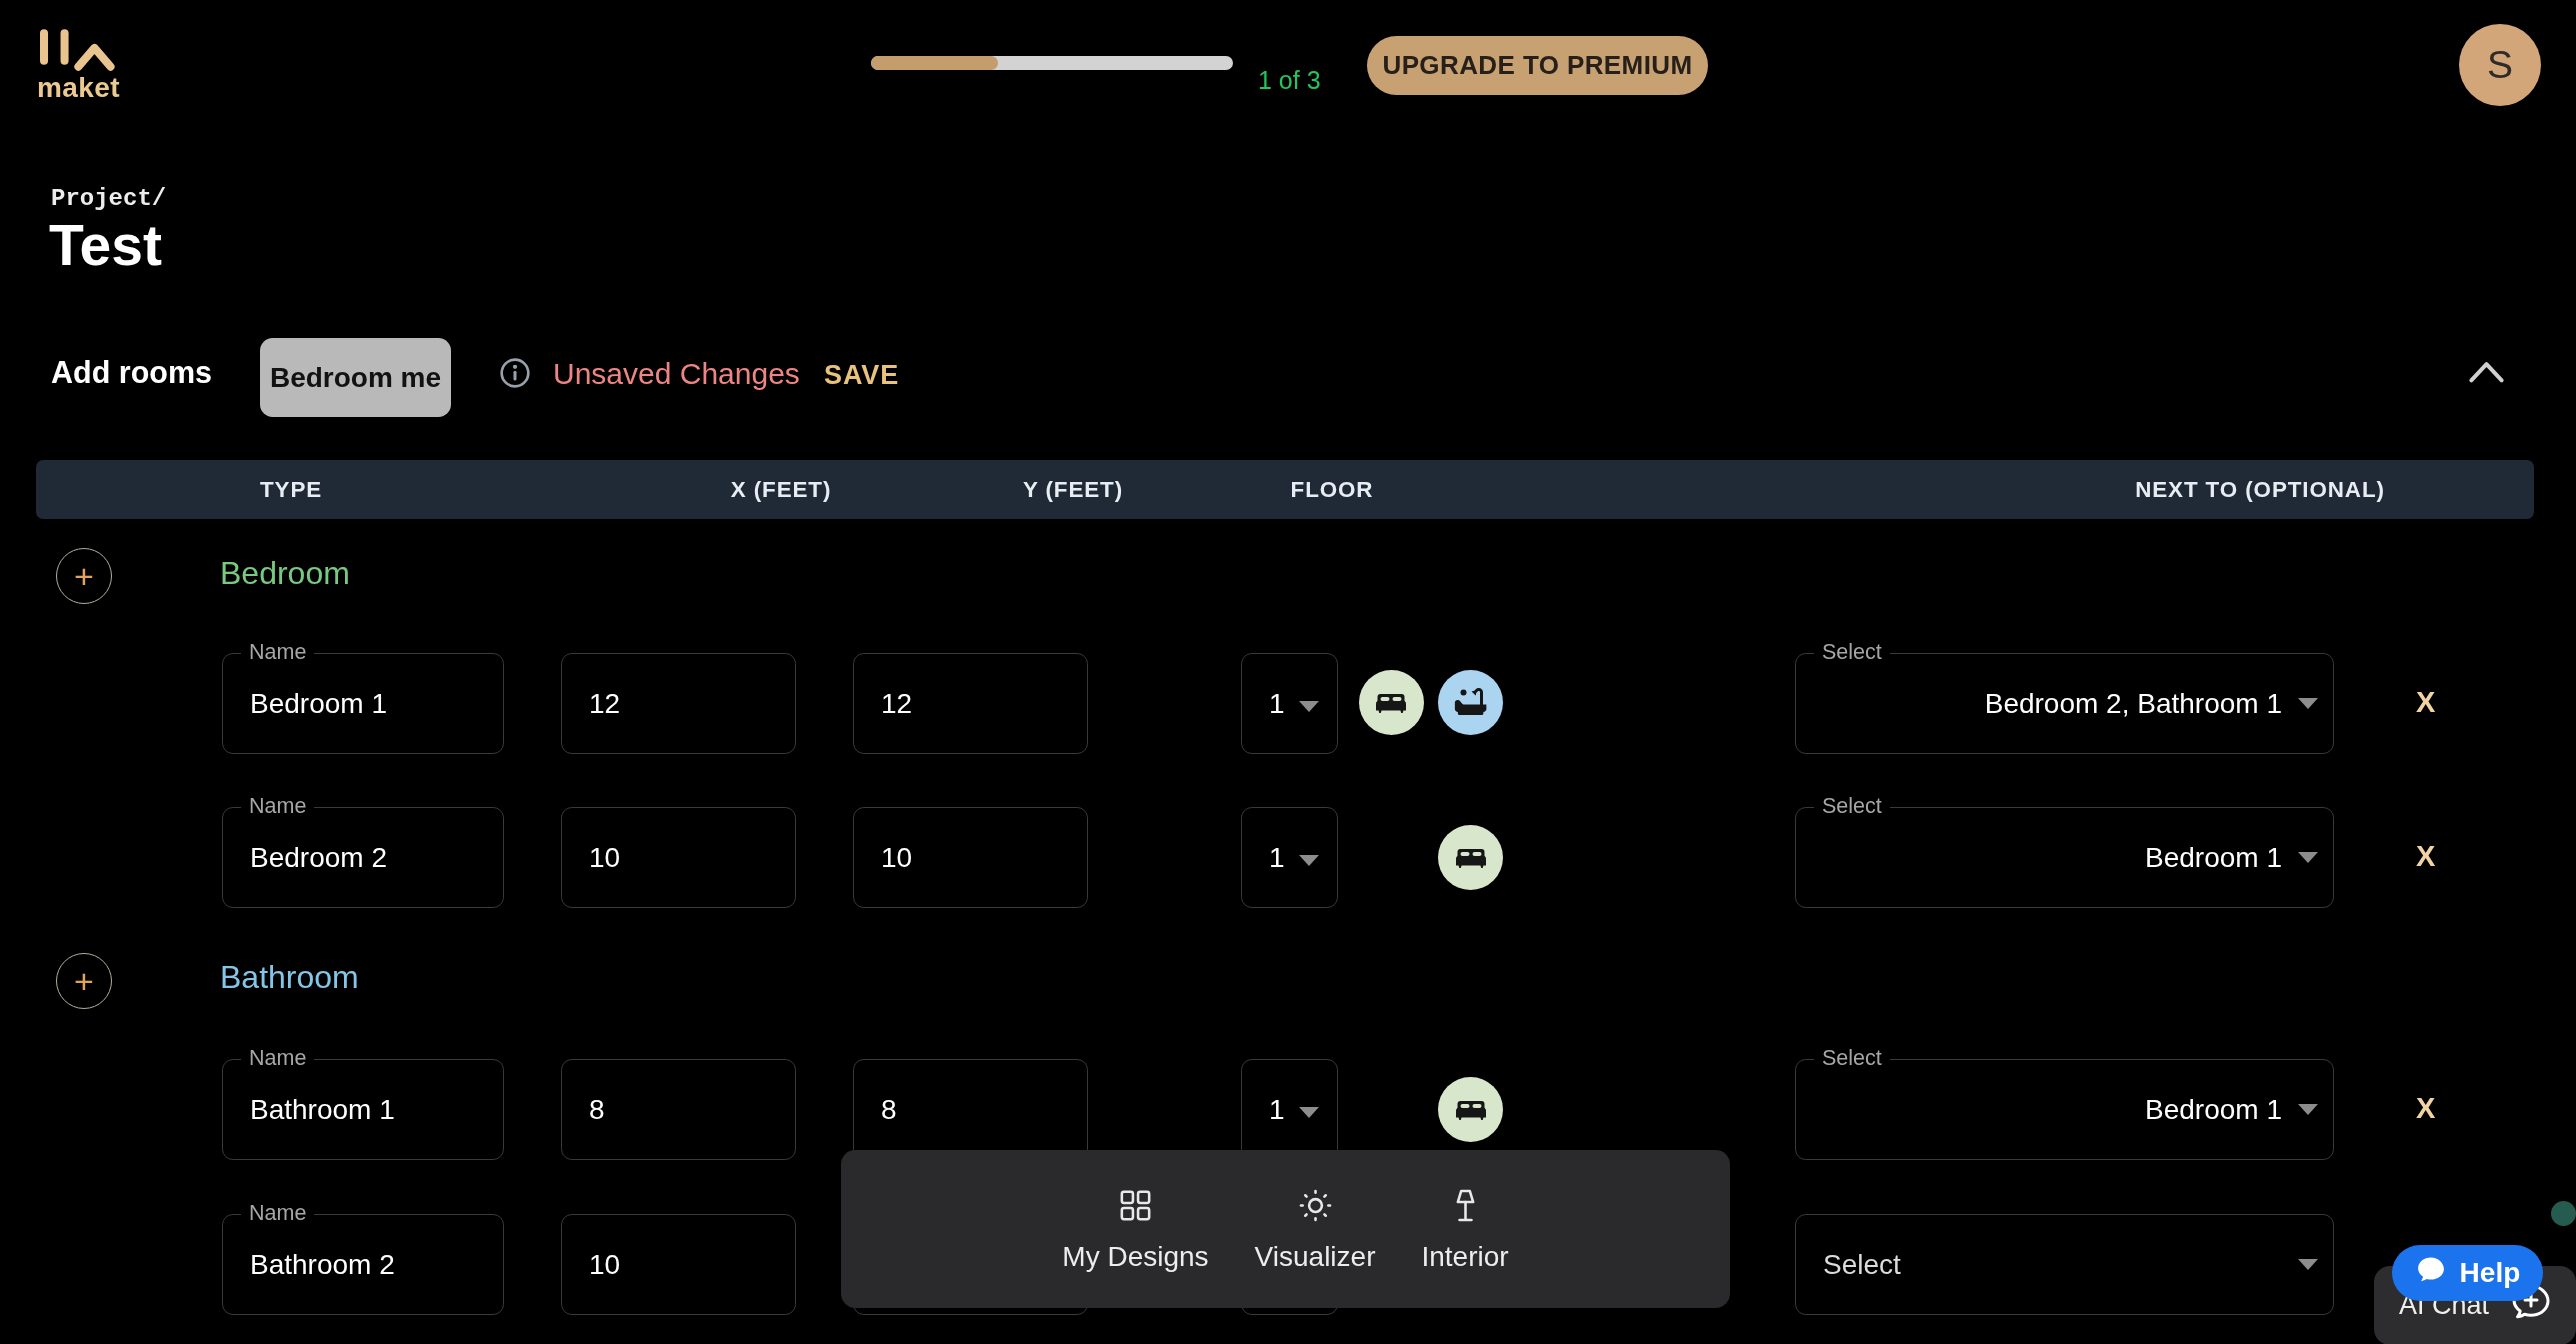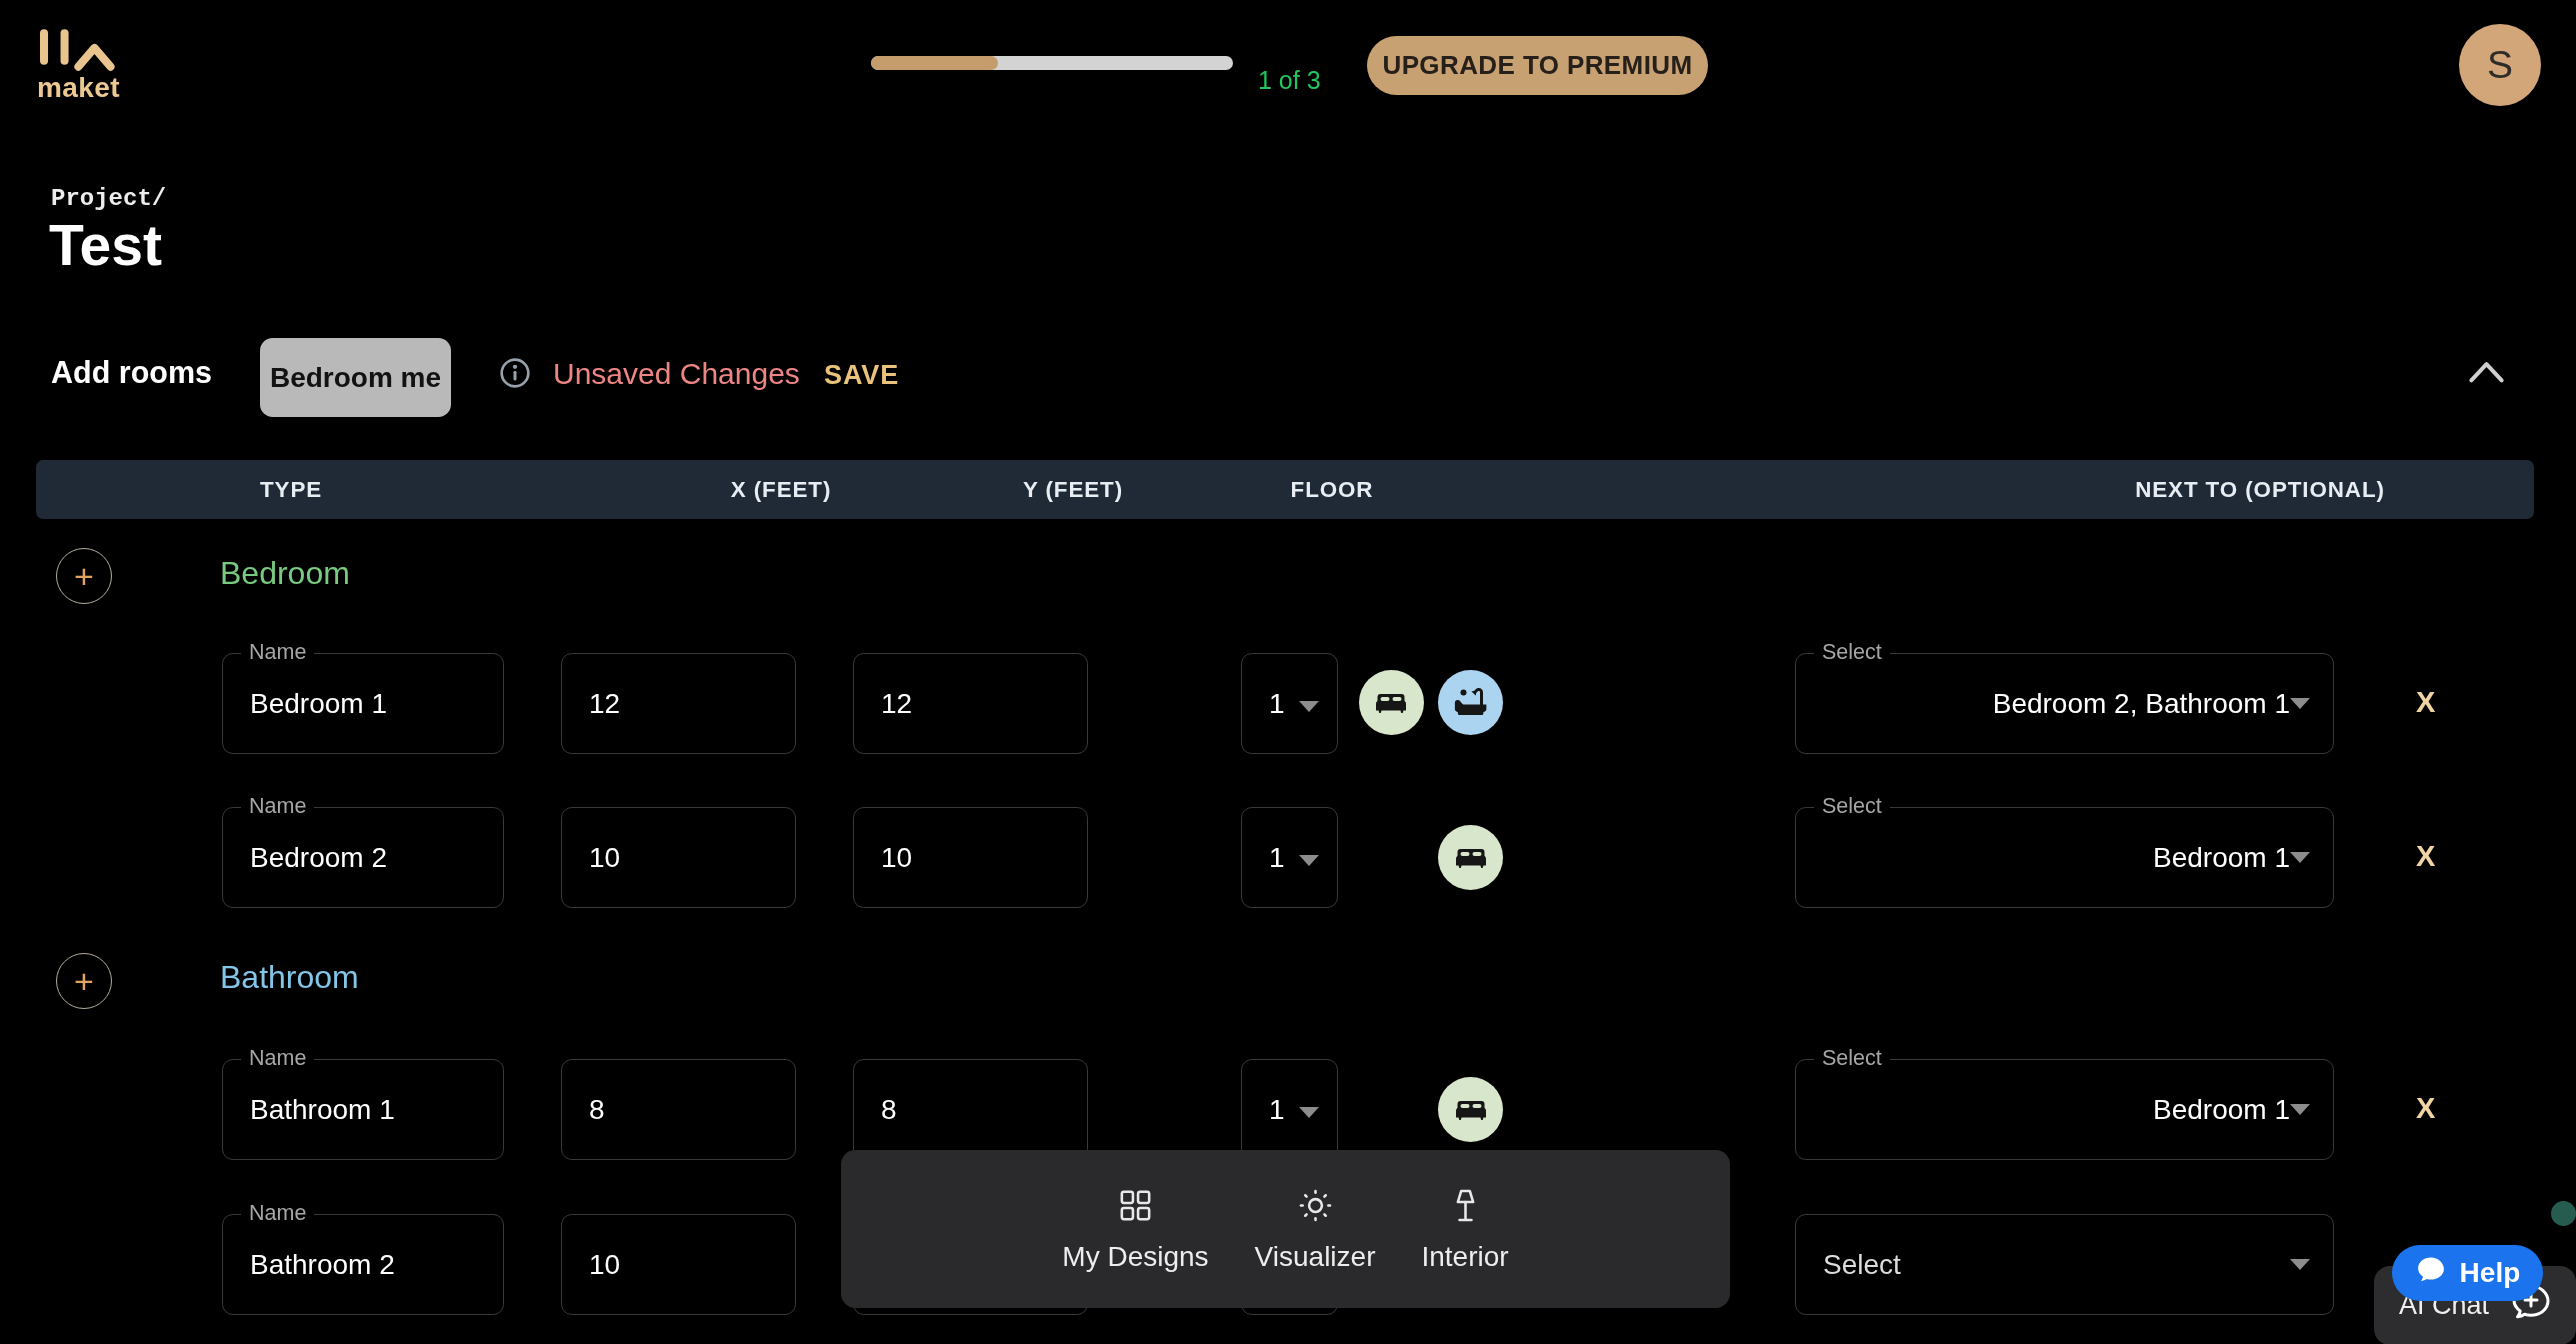--- a/index.html
+++ b/index.html
@@ -57,21 +57,21 @@
   .section-title { position:absolute; left:220px; font-size:32px; }
   .field { position:absolute; height:101px; background:#000; border:1.8px solid #3a3a3c;
            border-radius:10.8px; display:flex; align-items:center; cursor:pointer; }
   .field .value { color:#fff; font-size:28px; padding-left:27px; white-space:nowrap; }
   .float-label { position:absolute; top:-14.4px; left:18px; background:#000; padding:0 8px;
                  font-size:21.5px; color:#a6a6a6; }
   .tri { width:0; height:0; border-left:10px solid transparent; border-right:10px solid transparent;
          border-top:11.7px solid #8d8d8d; flex:none; }
   .floor-field { gap:14.4px; }
   .floor-field .tri { margin-top:5.4px; }
-  .select-field { justify-content:flex-end; padding-right:23px; }
+  .select-field { justify-content:flex-end; padding-right:15px; gap:16px; }
   .select-field .value { padding-left:0; }
   .select-field.placeholder { justify-content:space-between; padding-left:0; }
   .select-field.placeholder .value { color:#dcdcdc; padding-left:27px; }
   .chips { position:absolute; right:801px; display:flex; gap:14.4px; }
   .chip { width:65px; height:65px; border-radius:50%; display:flex; align-items:center;
           justify-content:center; }
   .chip-bed { background:#d8e6cc; }
   .chip-bath { background:#abd4f0; }
   .remove-btn { position:absolute; left:2416px; color:#f0d4a4; font-size:29px; font-weight:700;
                 background:none; border:none; cursor:pointer; font-family:inherit; }

